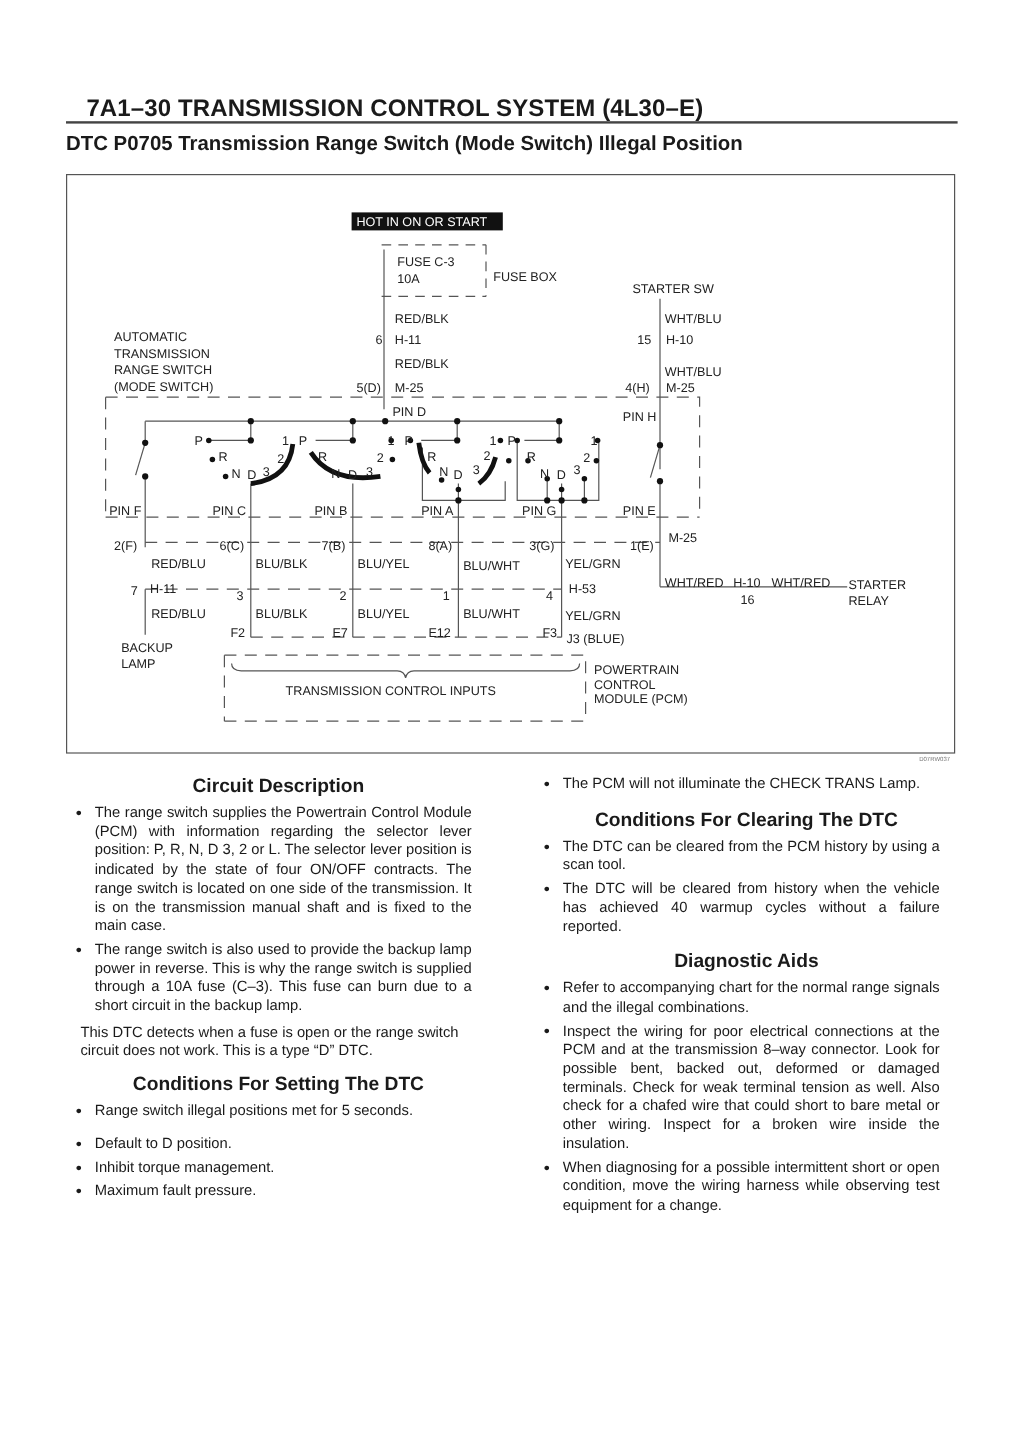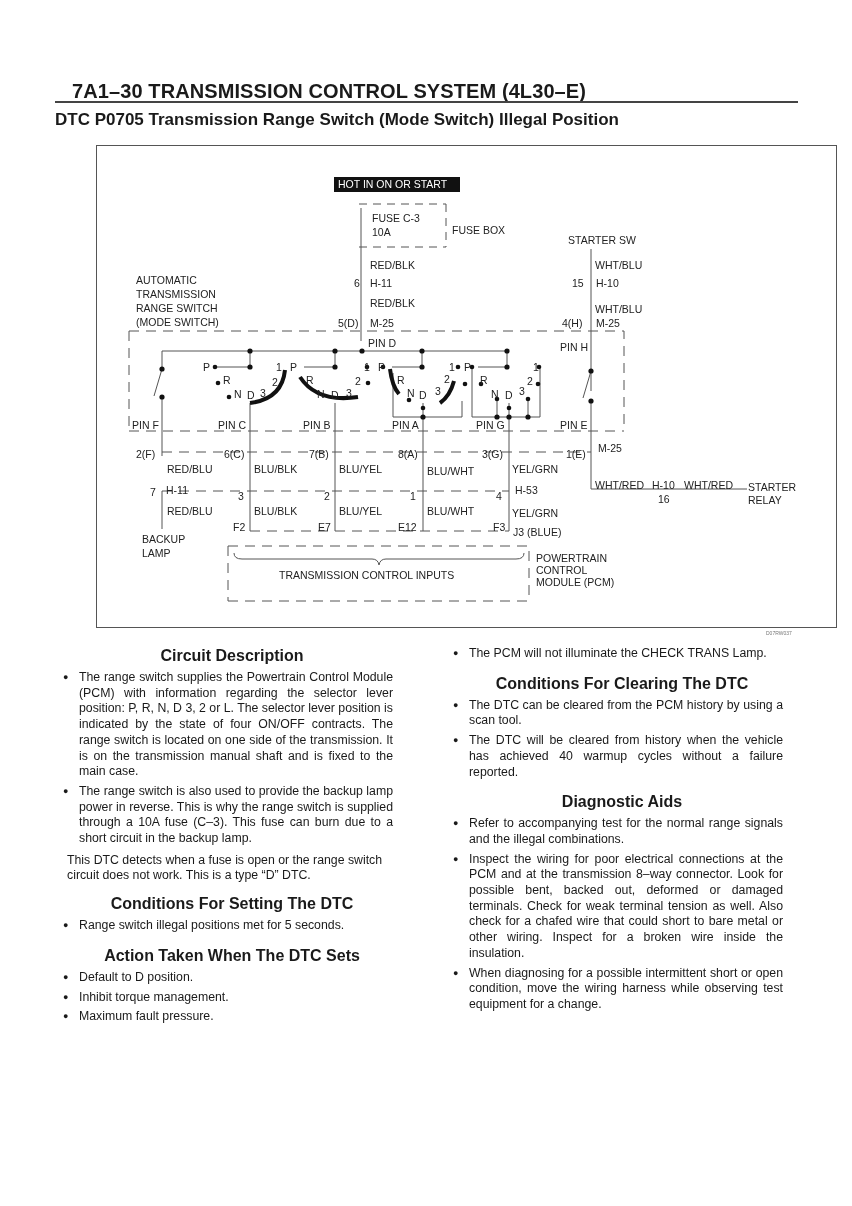--- a/index.html
+++ b/index.html
@@ -1,21 +1,21 @@
 <!DOCTYPE html>
 <html><head>
 <meta charset="utf-8">
 <style>
   html, body { margin: 0; padding: 0; background: #ffffff; }
   body { width: 852px; height: 1206px; position: relative; overflow: hidden;
          font-family: "Liberation Sans", sans-serif; color: #1a1a1a; }
   .page-header { position: absolute; left: 72px; top: 80px; font-size: 20px; font-weight: bold; letter-spacing: 0.1px; }
   .rule-top { position: absolute; left: 55px; top: 101px; width: 743px; height: 2px; background: #444; }
   .page-title { position: absolute; left: 55px; top: 110px; font-size: 17px; font-weight: bold; }
-  .figure { position: absolute; left: 55px; top: 145px; width: 741px; height: 483px; border: 1.5px solid #555; box-sizing: border-box; margin-left: 41px; }
+  .figure { position: absolute; left: 55px; top: 145px; width: 741px; height: 483px; border: 1.5px solid #555; box-sizing: border-box; }
   .figure svg { position: absolute; left: 0; top: 0; }
   .fig-id { position: absolute; left: 766px; top: 630px; font-size: 5px; color: #777; }
   .col { position: absolute; font-size: 12.3px; line-height: 15.7px; }
   .col-left { left: 55px; top: 646px; width: 354px; }
   .col-right { left: 445px; top: 646px; width: 354px; }
   h2 { font-size: 16px; font-weight: bold; margin: 0 0 4px 0; line-height: 20px; text-align: center; }
   ul { list-style: none; margin: 0 16px 6px 0; padding: 0; }
   li { position: relative; padding-left: 24px; margin-bottom: 4px; text-align: justify; }
   li::before { content: "\25CF"; position: absolute; left: 8px; top: 0; font-size: 9px; }
   p.para { margin: 0 0 10px 12px; }
@@ -230,38 +230,37 @@
   <ul>
     <li>The range switch supplies the Powertrain Control Module (PCM) with information regarding the selector lever position: P, R, N, D 3, 2 or L.  The selector lever position is indicated by the state of four ON/OFF contracts.  The range switch is located on one side of the transmission.  It is on the transmission manual shaft and is fixed to the main case.</li>
     <li>The range switch is also used to provide the backup lamp power in reverse. This is why the range switch is supplied through a 10A fuse (C–3).  This fuse can burn due to a short circuit in the backup lamp.</li>
   </ul>
   <p class="para">This DTC detects when a fuse is open or the range switch circuit does not work.  This is a type “D” DTC.</p>
   <h2>Conditions For Setting The DTC</h2>
   <ul>
     <li>Range switch illegal positions met for 5 seconds.</li>
   </ul>
   <div class="gap"></div>
-  <h2>Action Taken When The DTC Sets</h2>
   <ul>
     <li>Default to D position.</li>
     <li>Inhibit torque management.</li>
     <li>Maximum fault pressure.</li>
   </ul>
 </div>
 
 <div class="col col-right">
   <ul>
     <li>The PCM will not illuminate the CHECK TRANS Lamp.</li>
   </ul>
   <div class="gap"></div>
   <h2>Conditions For Clearing The DTC</h2>
   <ul>
     <li>The DTC can be cleared from the PCM history by using a scan tool.</li>
     <li>The DTC will be cleared from history when the vehicle has achieved 40 warmup cycles without a failure reported.</li>
   </ul>
   <div class="gap"></div>
   <h2>Diagnostic Aids</h2>
   <ul>
-    <li>Refer to accompanying test for the normal range signals and the illegal combinations.</li>
+    <li>Refer to accompanying chart for the normal range signals and the illegal combinations.</li>
     <li>Inspect the wiring for poor electrical connections at the PCM and at the transmission 8–way connector. Look for possible bent, backed out, deformed or damaged terminals.  Check for weak terminal tension as well.  Also check for a chafed wire that could short to bare metal or other wiring.  Inspect for a broken wire inside the insulation.</li>
     <li>When diagnosing for a possible intermittent short or open condition, move the wiring harness while observing test equipment for a change.</li>
   </ul>
 </div>
 
 </body></html>

